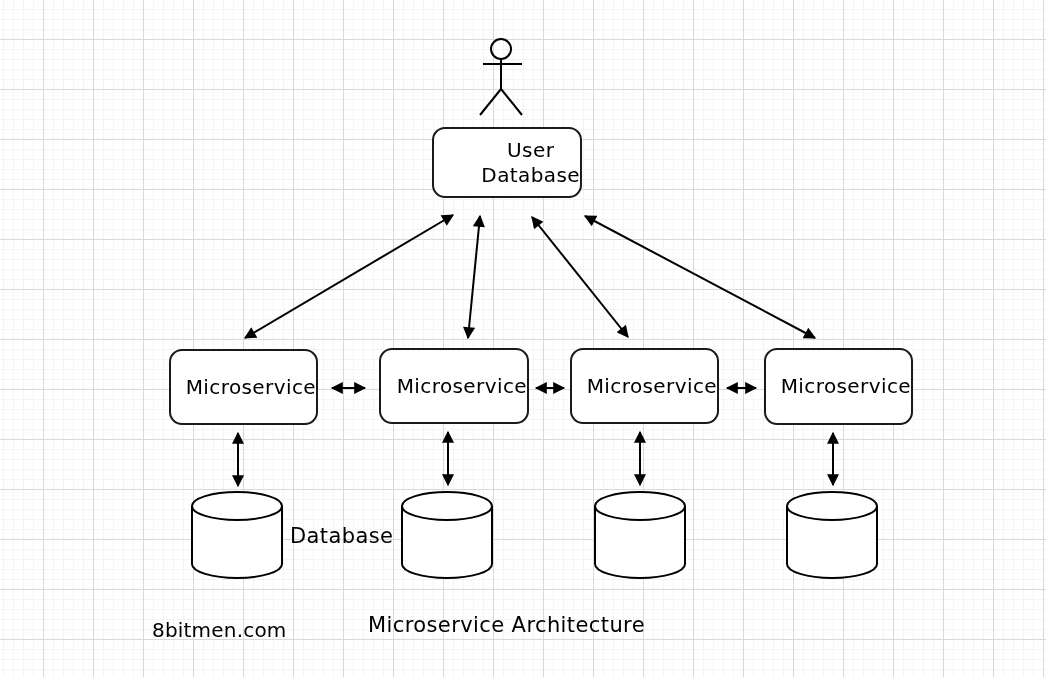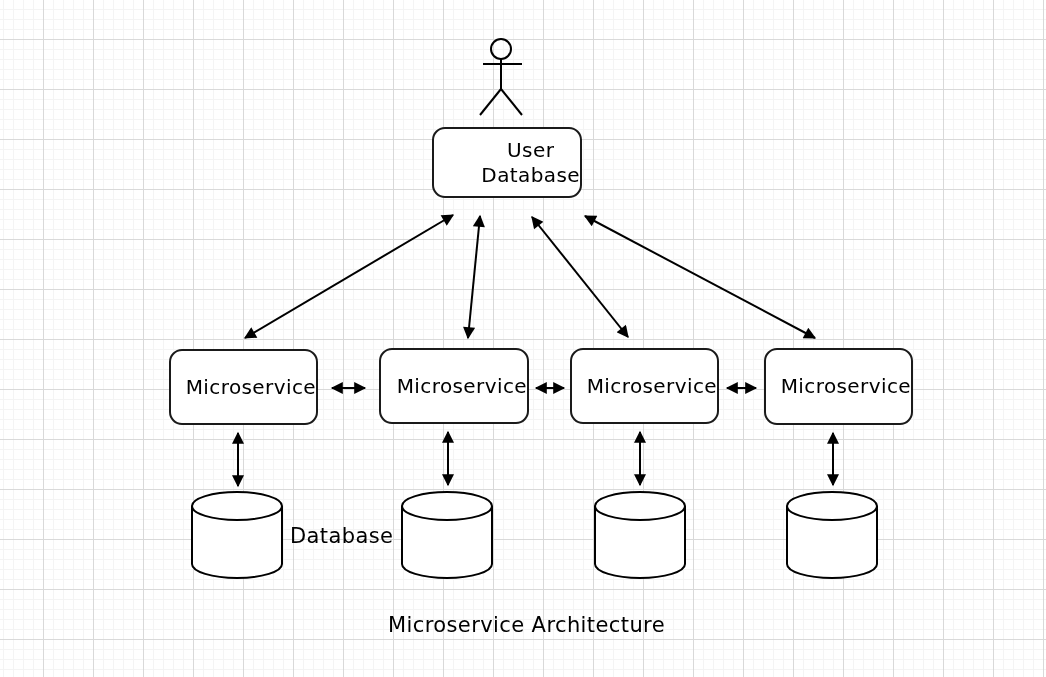--- a/index.html
+++ b/index.html
@@ -52,21 +52,21 @@
   .ms-box-3 { left: 570px; top: 348px; width: 149px; height: 76px; }
   .ms-box-4 { left: 764px; top: 348px; width: 149px; height: 77px; }
   .floating-label {
     position: absolute;
     color: #000000;
     white-space: nowrap;
     letter-spacing: 0.4px;
   }
   .db-label   { left: 290px; top: 524px; font-size: 21px; }
   .watermark  { left: 152px; top: 618px; font-size: 20px; letter-spacing: 0.2px; }
-  .diagram-title { left: 368px; top: 613px; font-size: 21px; margin-left: 20px; }
+  .diagram-title { left: 368px; top: 613px; font-size: 21px; }
 </style>
 </head>
 <body>
 
 <div class="canvas">
 
   <svg class="overlay" viewBox="0 0 1046 677">
     <defs>
       <marker id="ah" viewBox="0 0 10 10" refX="9" refY="5" markerWidth="7" markerHeight="6" orient="auto-start-reverse">
         <path d="M0,0 L10,5 L0,10 z" fill="#000000"></path>
@@ -135,15 +135,16 @@
     <span>Microservice</span>
   </div>
   <div class="node ms-box-3">
     <span>Microservice</span>
   </div>
   <div class="node ms-box-4">
     <span>Microservice</span>
   </div>
 
   <div class="floating-label db-label">Database</div>
+  <div class="floating-label watermark">8bitmen.com</div>
   <div class="floating-label diagram-title">Microservice Architecture</div>
 
 </div>
 
 </body></html>

